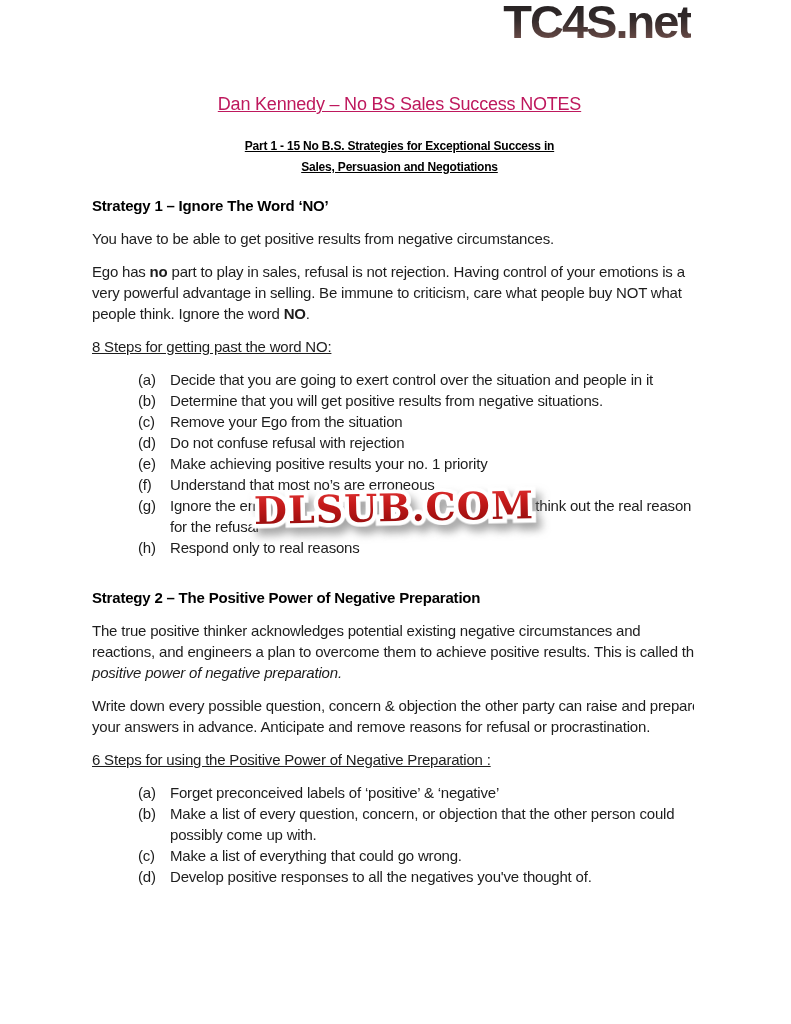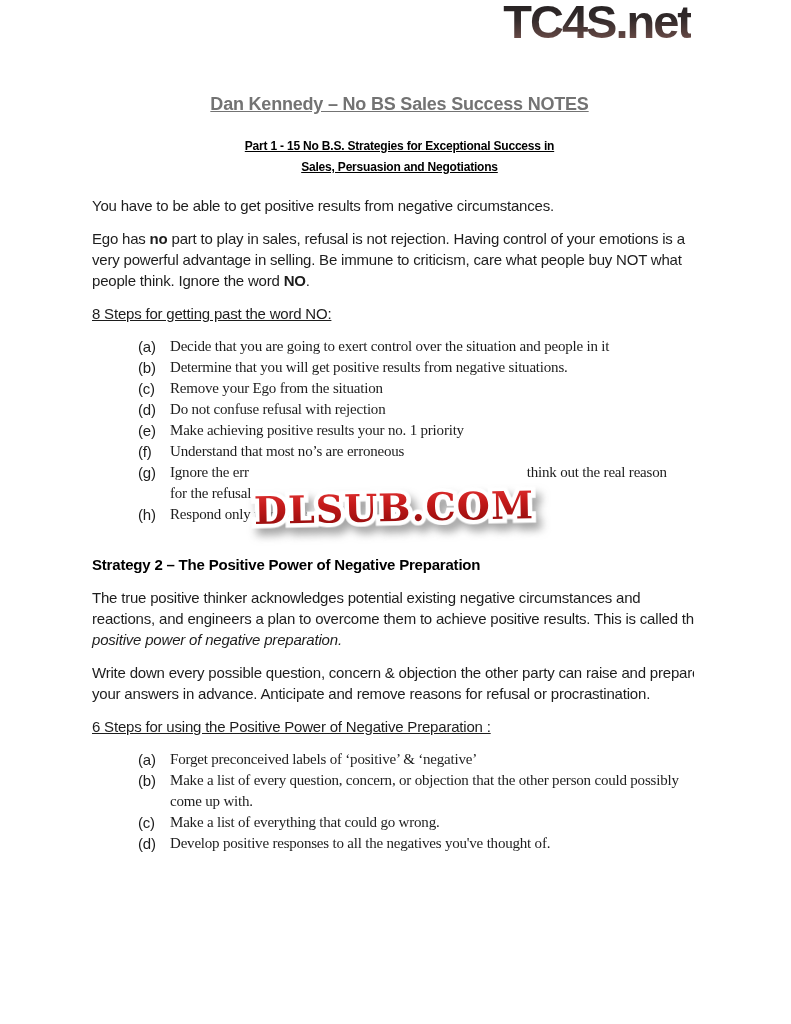--- a/index.html
+++ b/index.html
@@ -22,22 +22,22 @@
     position:absolute;
     left:92px; top:94px;
     width:615px;
     font-size:15px;
     line-height:21px;
     letter-spacing:-0.2px;
   }
   .doc-title {
     text-align:center;
     font-size:18px;
-    font-weight:bold;
-    color:#737373;
+    font-weight:normal;
+    color:#be185d;
     line-height:21px;
     margin:0 0 21px 0;
   }
   .doc-title span, .doc-subtitle span { text-decoration:underline; }
   .doc-subtitle {
     text-align:center;
     font-size:12px;
     font-weight:bold;
     color:#000;
     line-height:21px;
@@ -50,21 +50,21 @@
     line-height:21px;
     margin:0 0 12px 0;
   }
   .para { margin:0 0 12px 0; }
   .list-heading { margin:0 0 12px 0; }
   .list-heading span { text-decoration:underline;text-align:center; }
   .steps-list { margin:0 0 12px 0; padding-left:46px; }
   .steps-list.first { margin-bottom:29px; }
   .step { display:flex; }
   .step-marker { flex:0 0 32px; }
-  .step-text { flex:1;font-family:Liberation Serif, serif; }
+  .step-text { flex:1; }
   .gap-obscured { display:inline-block; width:278px; }
 
   
   .tc4s-logo {
     position:absolute;
     top:-4px; right:3px;
     font-size:47px;
     font-weight:bold;
     letter-spacing:-2px;
     line-height:1.1;
@@ -132,20 +132,21 @@
 
     <div class="doc-title">
       <span>Dan Kennedy – No BS Sales Success NOTES</span>
     </div>
 
     <div class="doc-subtitle">
       <span>Part 1 - 15 No B.S. Strategies for Exceptional Success in</span><br>
       <span>Sales, Persuasion and Negotiations</span>
     </div>
 
+    <div class="strategy-heading">Strategy 1 – Ignore The Word ‘NO’</div>
 
     <p class="para">You have to be able to get positive results from negative circumstances.</p>
 
     <p class="para"><span>Ego has </span><b>no</b><span> part to play in sales, refusal is not rejection. Having control of your emotions is a very powerful advantage in selling. Be immune to criticism, care what people buy NOT what people think. Ignore the word </span><b>NO</b><span>.</span></p>
 
     <p class="para list-heading"><span>8 Steps for getting past the word NO:</span></p>
 
     <div class="steps-list first">
       <div class="step">
         <span class="step-marker">(a)</span>

